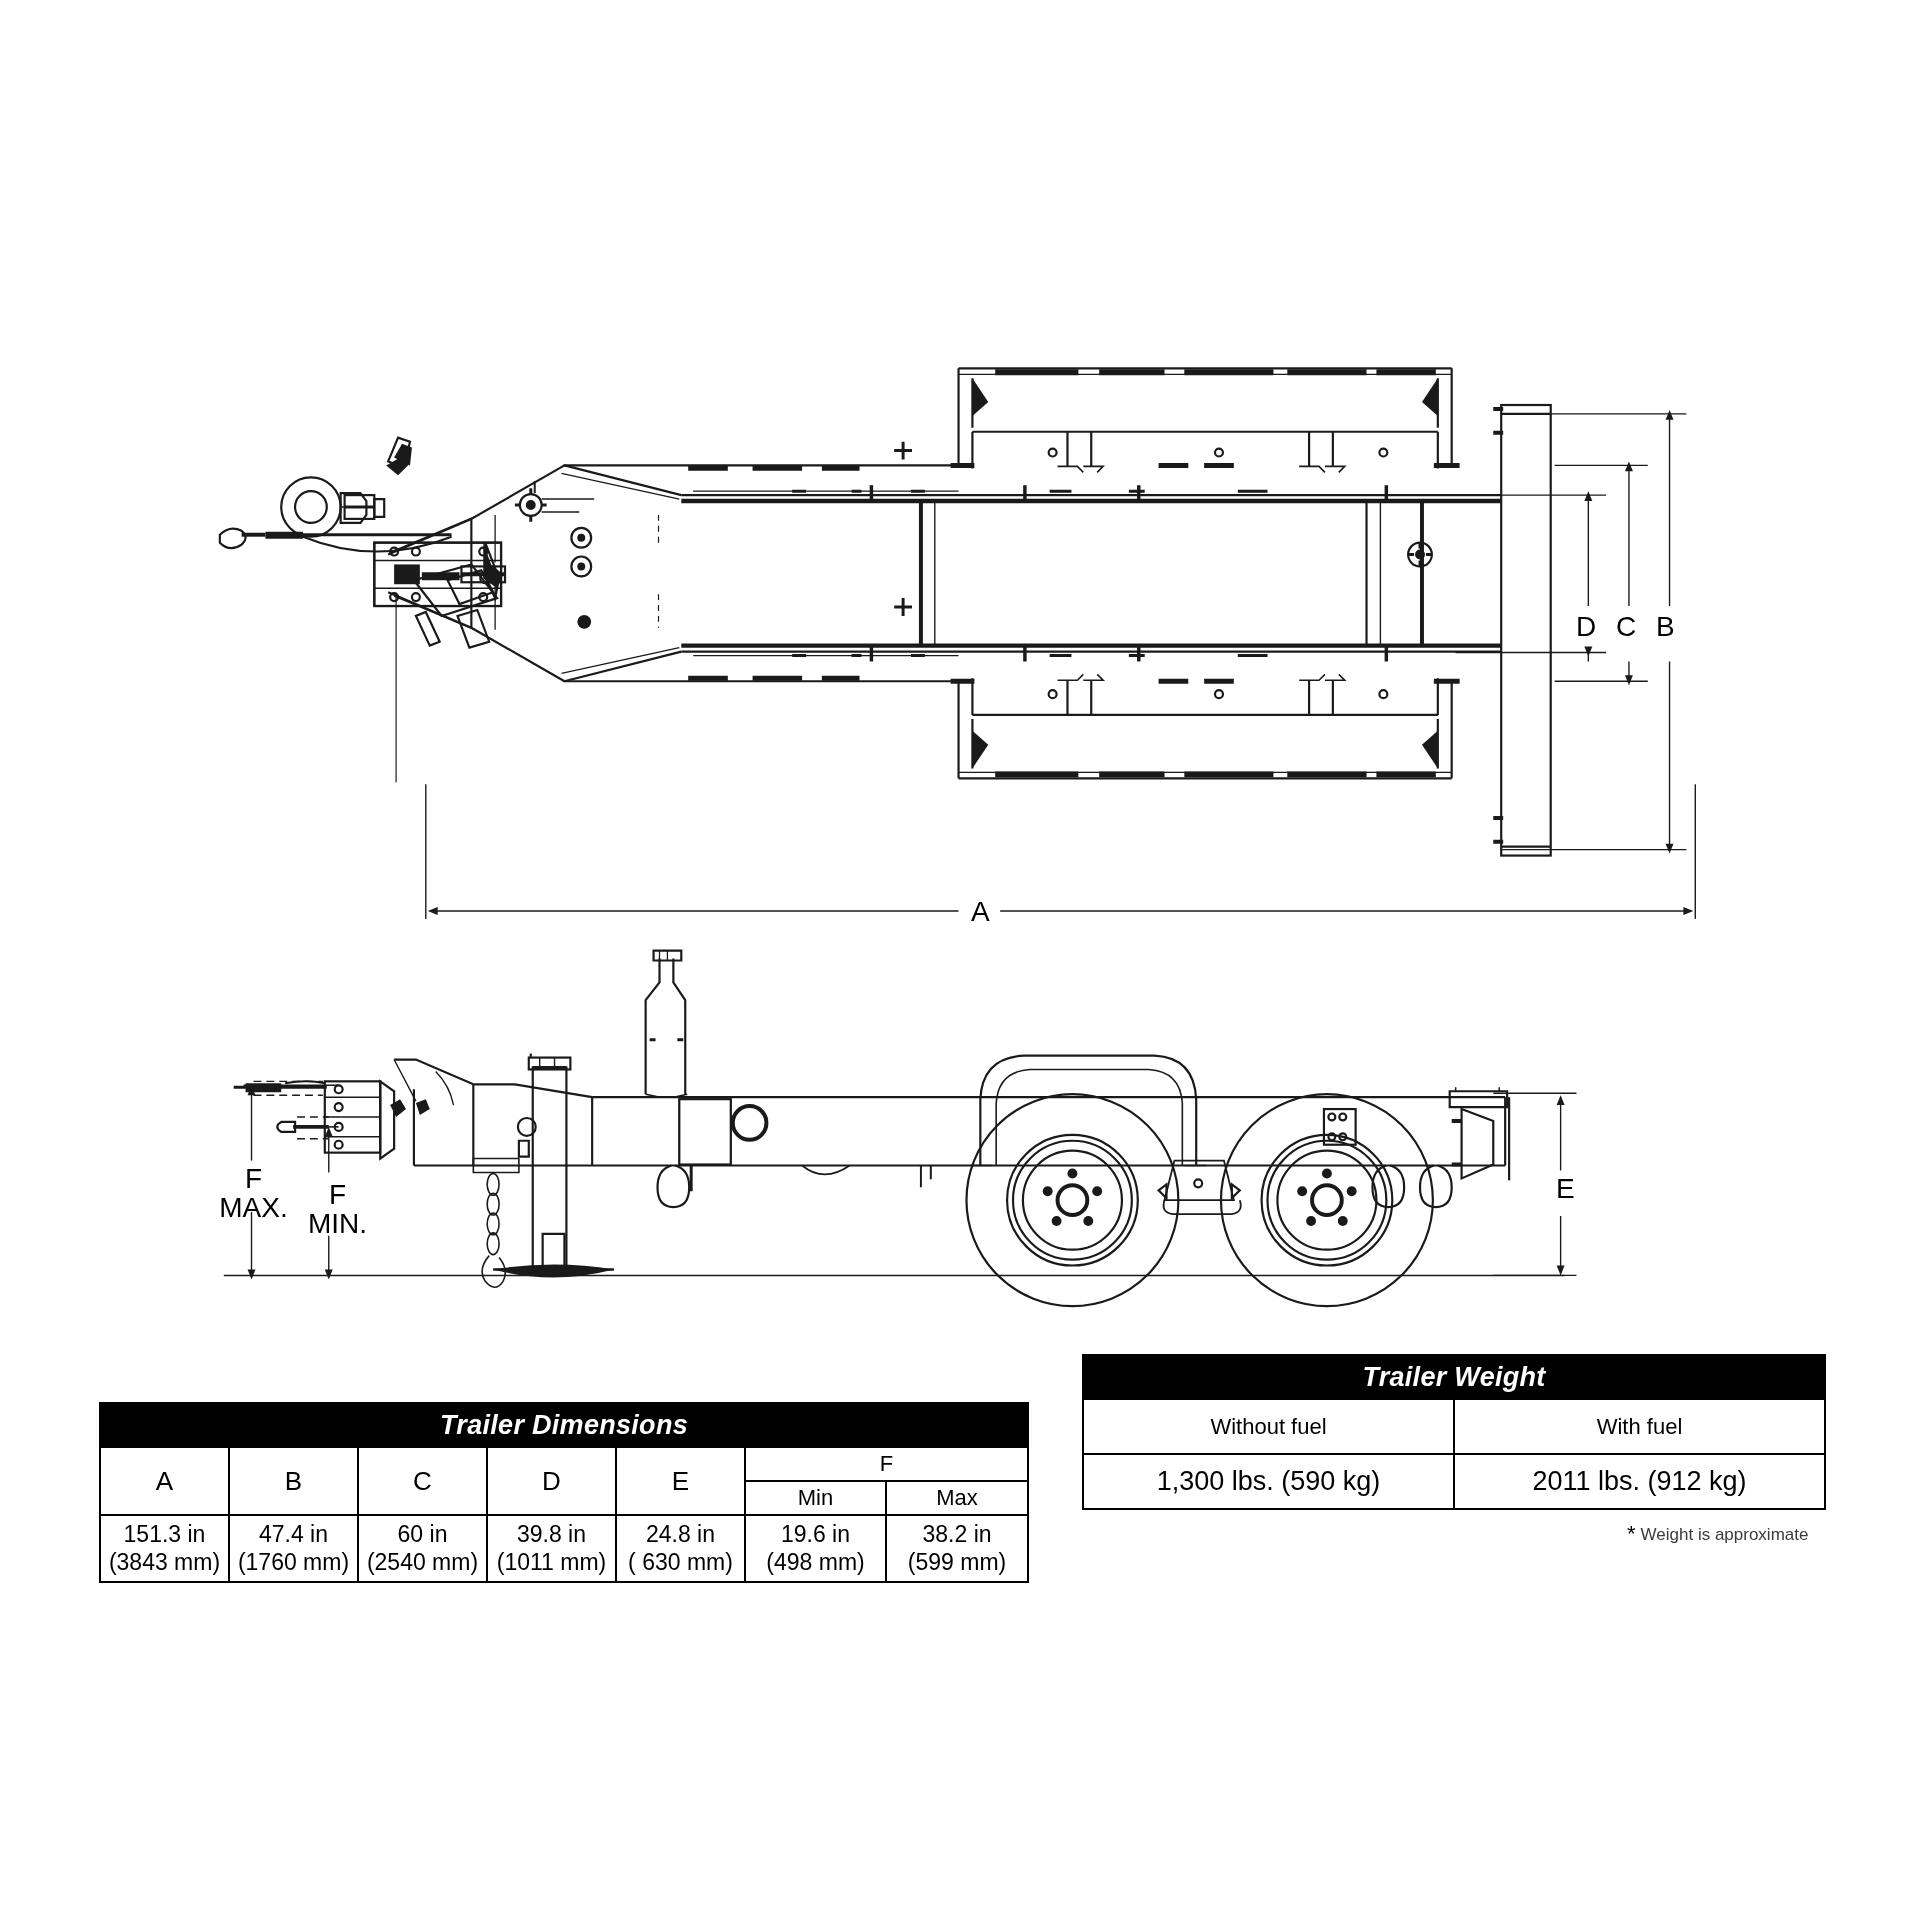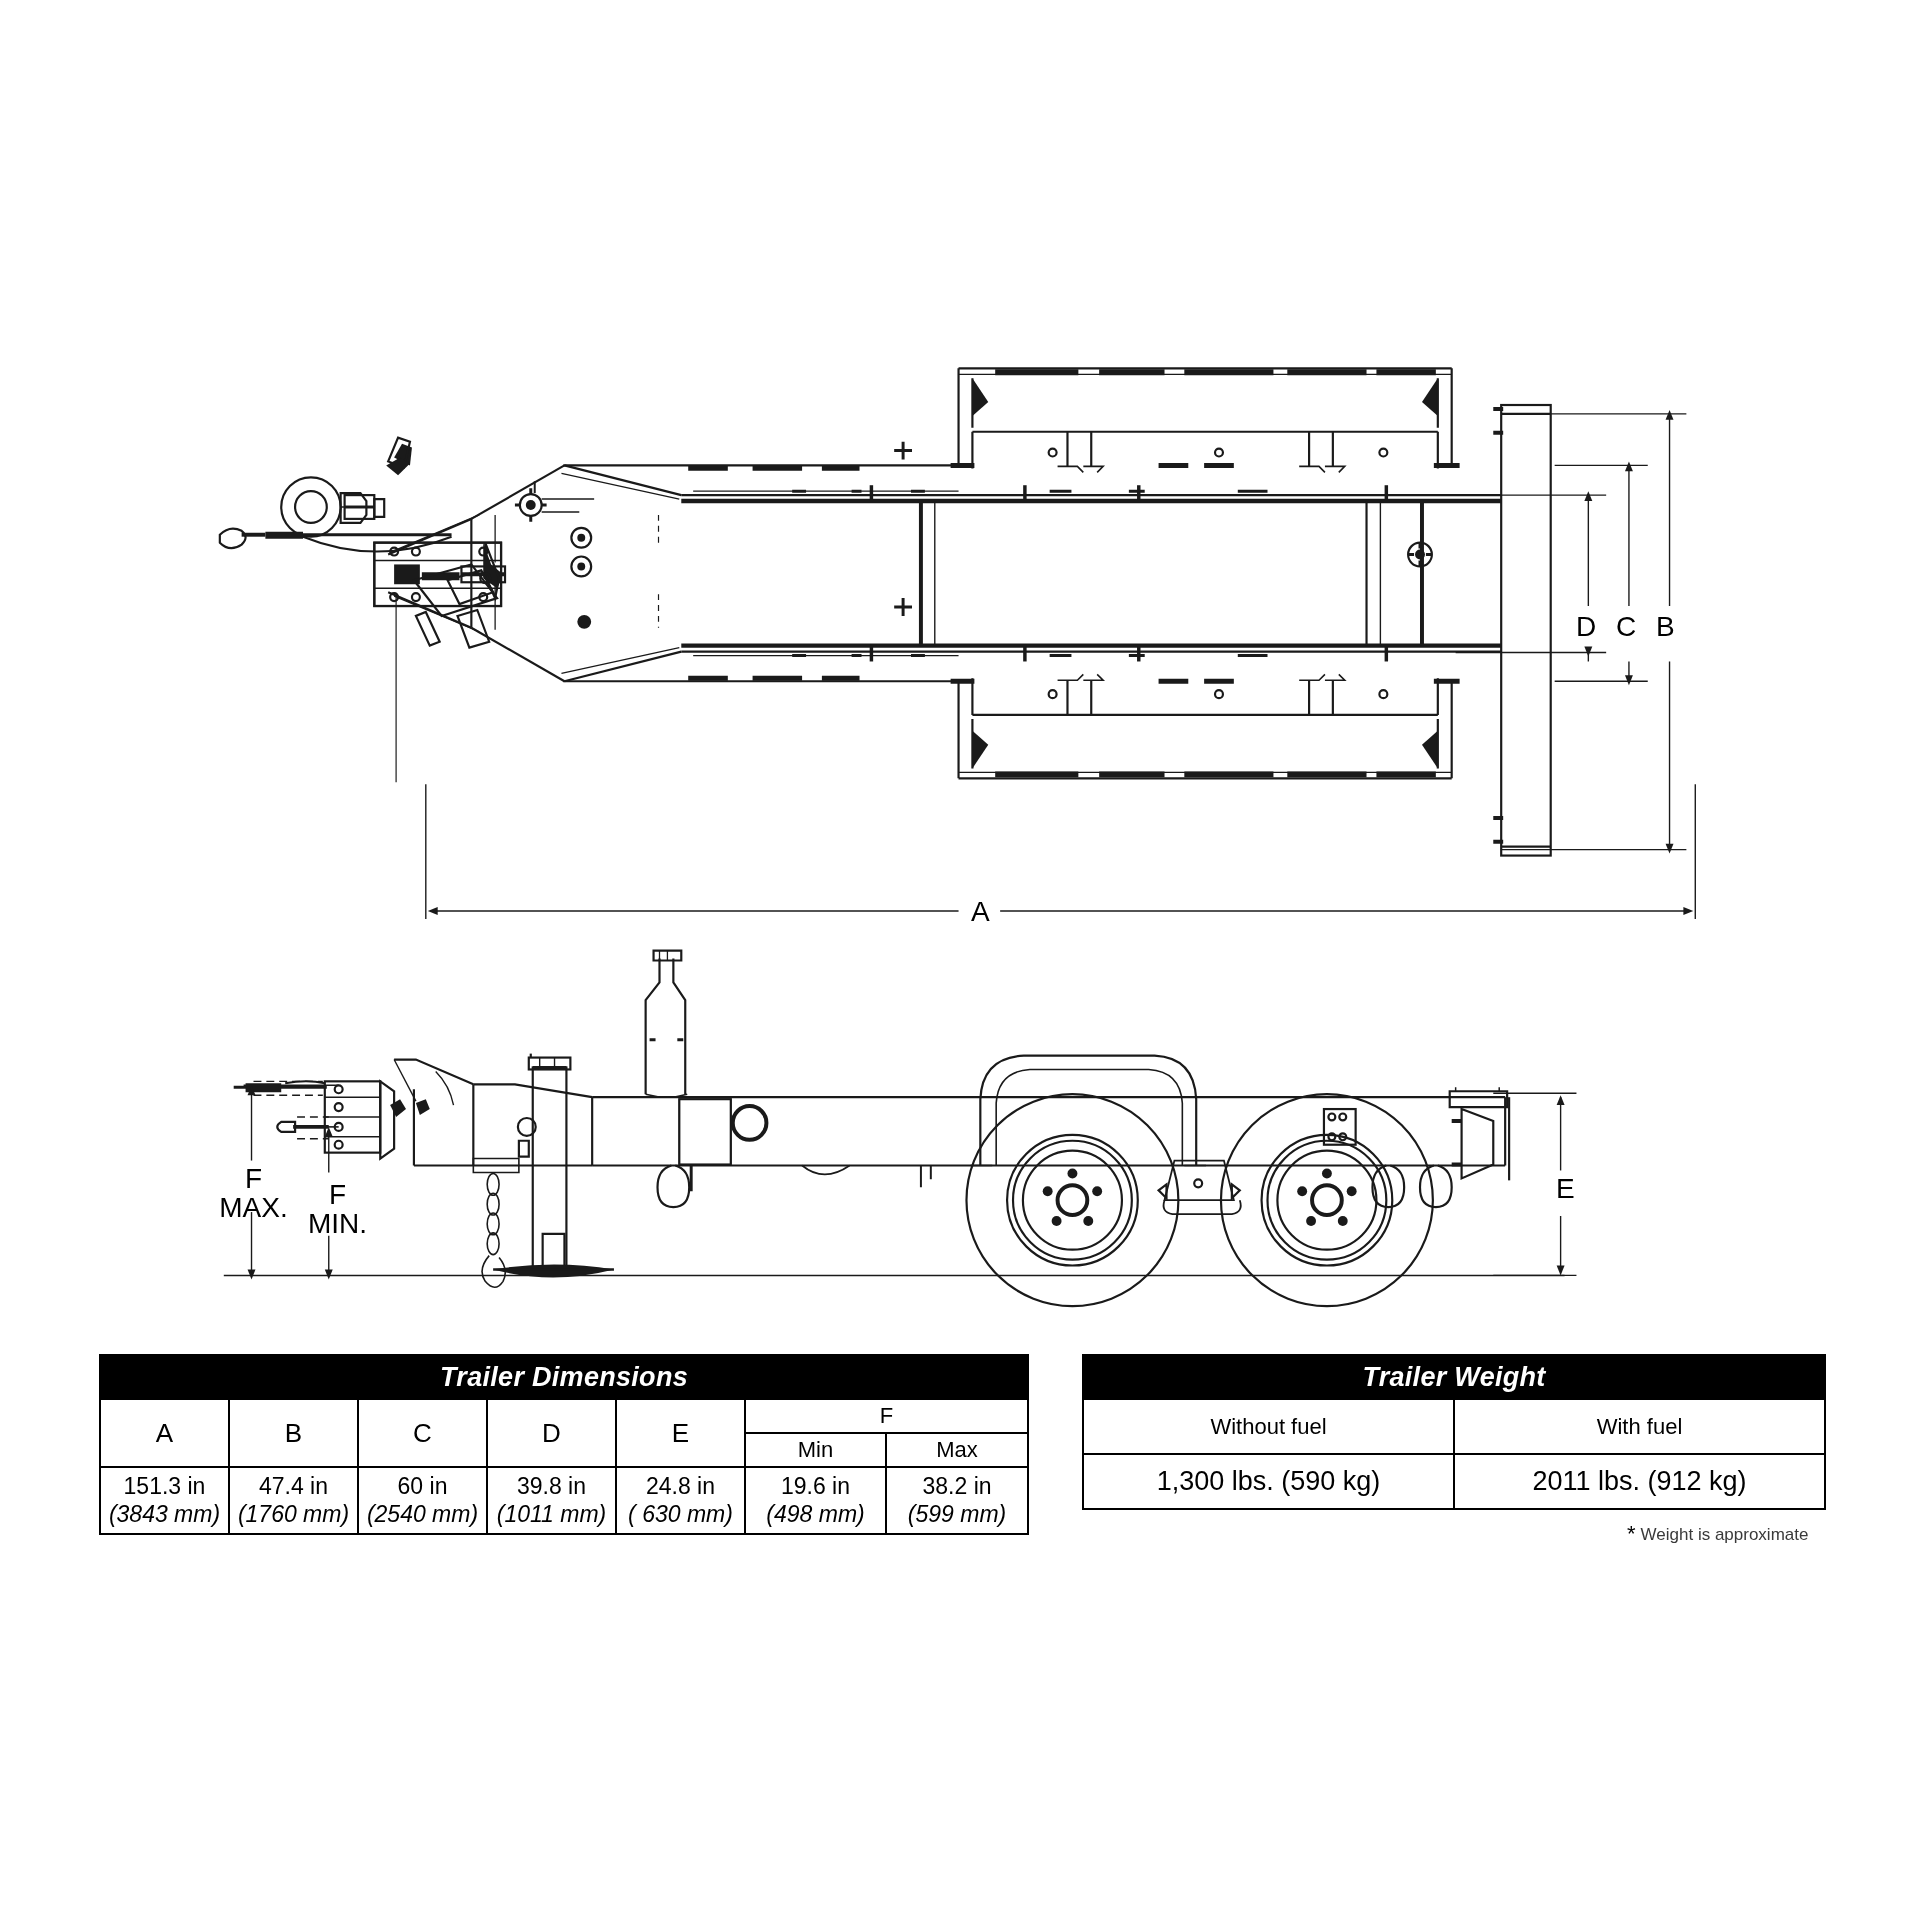--- a/index.html
+++ b/index.html
@@ -61,23 +61,23 @@
     font-size: 22px;
     font-weight: 400;
     height: 32px;
   }
   .tbl .val {
     font-size: 23px;
     line-height: 1.18;
     height: 65px;
     font-weight: 400;
   }
-  .tbl .val .mm { display: block; font-style: italic; }
-
-  #dims-table { left: 99px; top: 1354px; width: 926px; }
+  .tbl .val .mm { display: block; }
+
+  #dims-table { left: 99px; top: 1402px; width: 926px; }
   #weight-table { left: 1082px; top: 1354px; width: 743px; padding-left: 48px; }
   #weight-table .hdr { font-size: 22px; height: 53px; }
   #weight-table .val { font-size: 27px; height: 53px; margin-top: 8px; }
 
   #weight-note {
     position: absolute;
     left: 1627px;
     top: 1521px;
     width: 218px;
     font-size: 17px;

